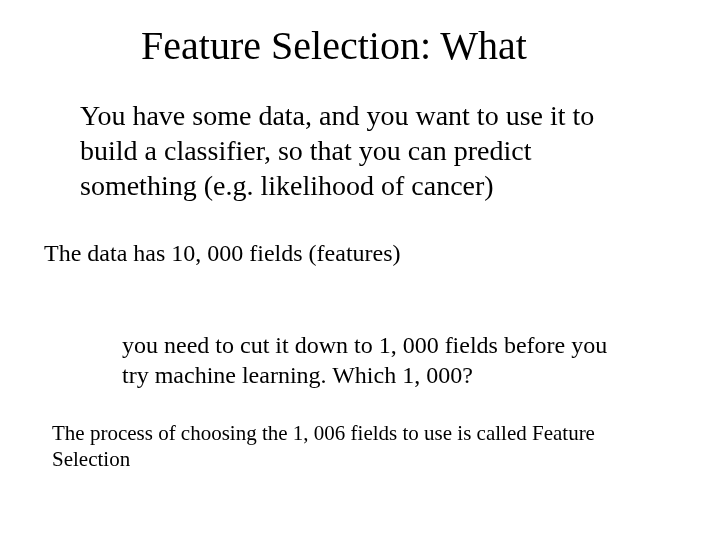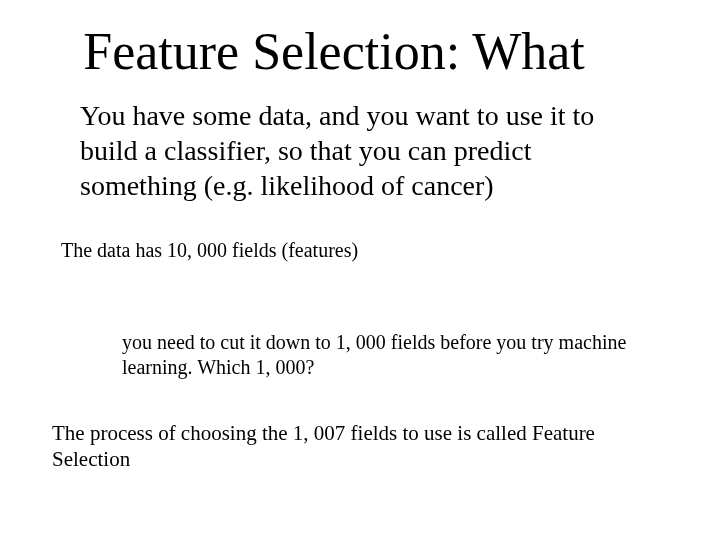--- a/index.html
+++ b/index.html
@@ -15,58 +15,58 @@
     position: relative;
     width: 720px;
     height: 540px;
   }
   .title {
     position: absolute;
     top: 22px;
     left: 0;
     width: 668px;
     text-align: center;
-    font-size: 52px;
+    font-size: 40px;
     font-weight: normal;
   }
   .para1 {
     position: absolute;
     top: 98px;
     left: 80px;
     width: 560px;
     font-size: 28px;
     line-height: 1.25;
   }
   .para2 {
     position: absolute;
     top: 238px;
-    left: 61px;
+    left: 44px;
     width: 600px;
-    font-size: 20px;
+    font-size: 24px;
     line-height: 1.25;
   }
   .para3 {
     position: absolute;
     top: 330px;
     left: 122px;
     width: 510px;
-    font-size: 20px;
+    font-size: 24px;
     line-height: 1.25;
   }
   .para4 {
     position: absolute;
     top: 420px;
     left: 52px;
     width: 600px;
     font-size: 21px;
     line-height: 1.25;
   }
 </style>
 </head>
 <body>
 
 <div class="slide">
   <div class="title">Feature Selection:  What</div>
   <div class="para1">You have some data, and you want to use it to build a classifier, so that you can predict something (e.g. likelihood of cancer)</div>
   <div class="para2">The data has 10, 000 fields (features)</div>
   <div class="para3">you need to cut it down to 1, 000 fields before you try machine learning. Which 1, 000?</div>
-  <div class="para4">The process of choosing the 1, 007 fields to use is called Feature Selection</div>
+  <div class="para4">The process of choosing the 1, 006 fields to use is called Feature Selection</div>
 </div>
 
 </body></html>

